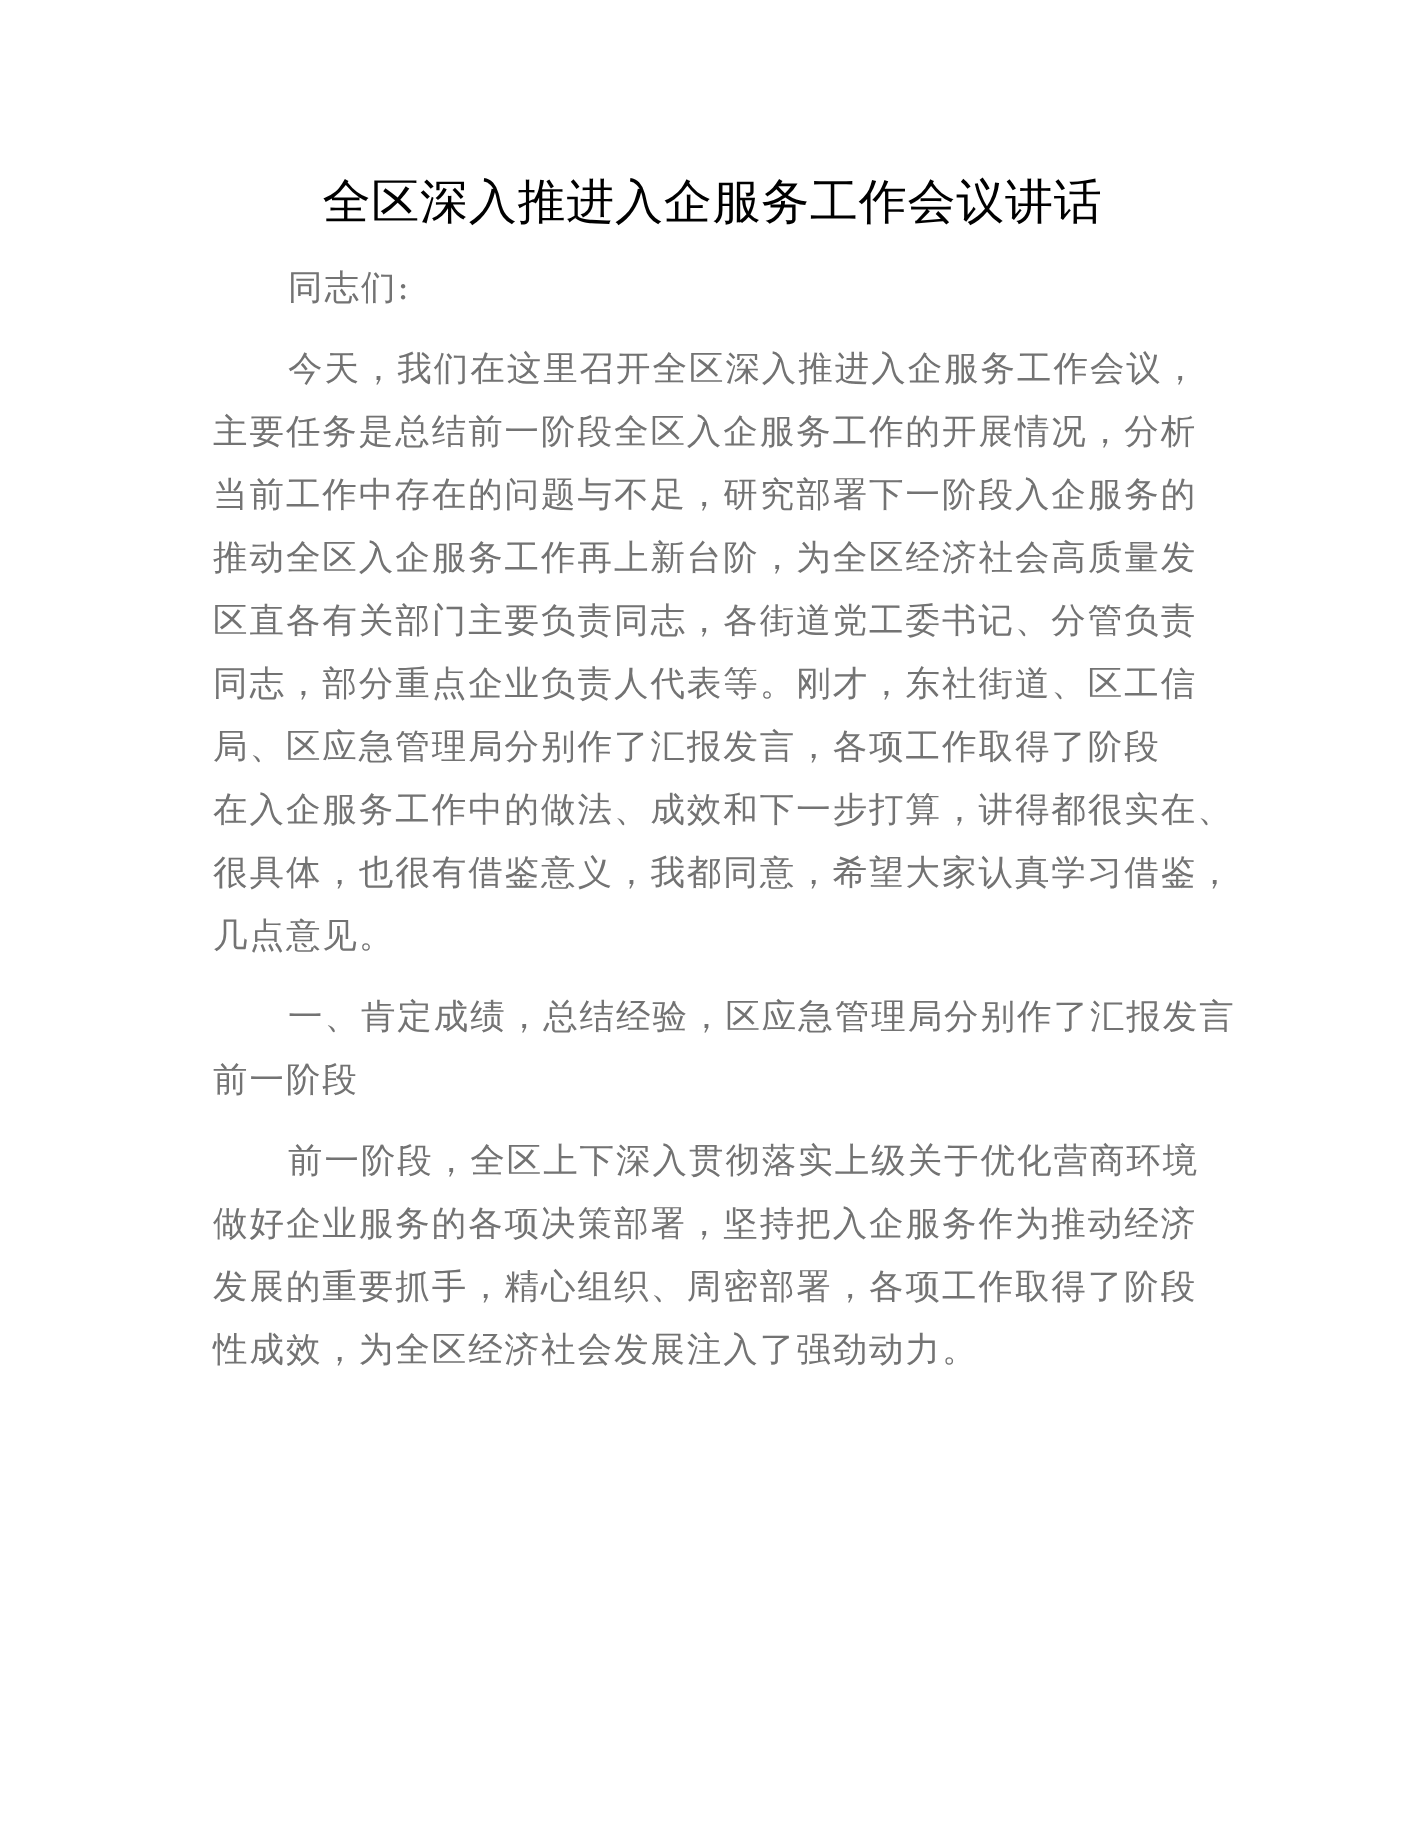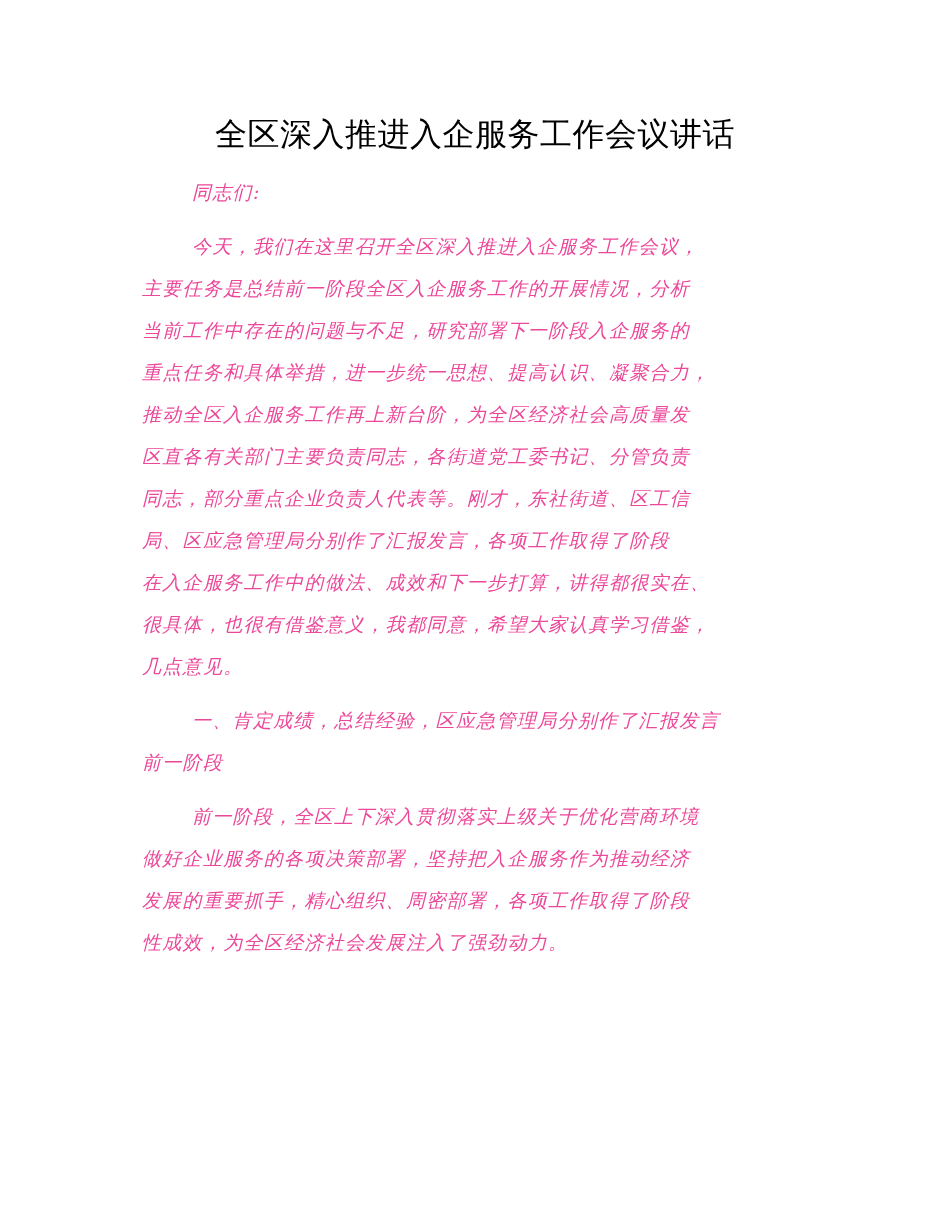--- a/index.html
+++ b/index.html
@@ -40,25 +40,24 @@
     .body-text {
       position: absolute;
       left: 142px;
       top: 171px;
       width: 700px;
     }
     .line {
       display: block;
       height: 42px;
       line-height: 42px;
-      font-size: 19px;
+      font-size: 23px;
       letter-spacing: 1.3px;
       white-space: nowrap;
-      color: #ec4899;
-      font-style: italic;
+      color: #737373;
     }
     .line.indent {
       padding-left: 50px;
     }
     .para-gap {
       display: block;
       height: 12px;
     }
   </style>
 </head>
@@ -68,21 +67,20 @@
   <h1 class="title">全区深入推进入企服务工作会议讲话</h1>
 
   <div class="body-text">
     <span class="line indent">同志们:</span>
     <span class="para-gap"></span>
 
     <div>
       <span class="line indent">今天，我们在这里召开全区深入推进入企服务工作会议，</span>
       <span class="line">主要任务是总结前一阶段全区入企服务工作的开展情况，分析</span>
       <span class="line">当前工作中存在的问题与不足，研究部署下一阶段入企服务的</span>
-      <span class="line">重点任务和具体举措，进一步统一思想、提高认识、凝聚合力，</span>
       <span class="line">推动全区入企服务工作再上新台阶，为全区经济社会高质量发</span>
       <span class="line">区直各有关部门主要负责同志，各街道党工委书记、分管负责</span>
       <span class="line">同志，部分重点企业负责人代表等。刚才，东社街道、区工信</span>
       <span class="line">局、区应急管理局分别作了汇报发言，各项工作取得了阶段</span>
       <span class="line">在入企服务工作中的做法、成效和下一步打算，讲得都很实在、</span>
       <span class="line">很具体，也很有借鉴意义，我都同意，希望大家认真学习借鉴，</span>
       <span class="line">几点意见。</span>
     </div>
     <span class="para-gap"></span>
 

